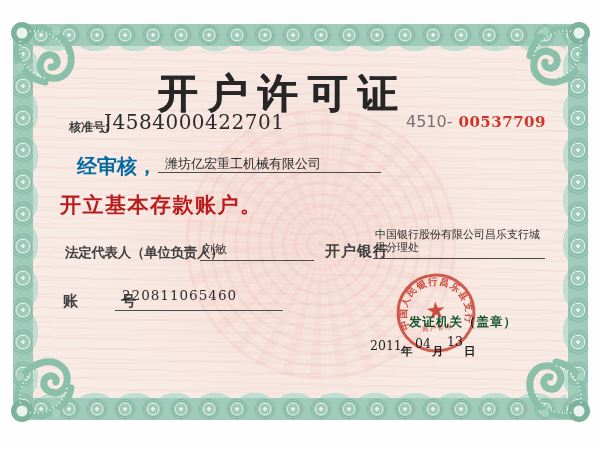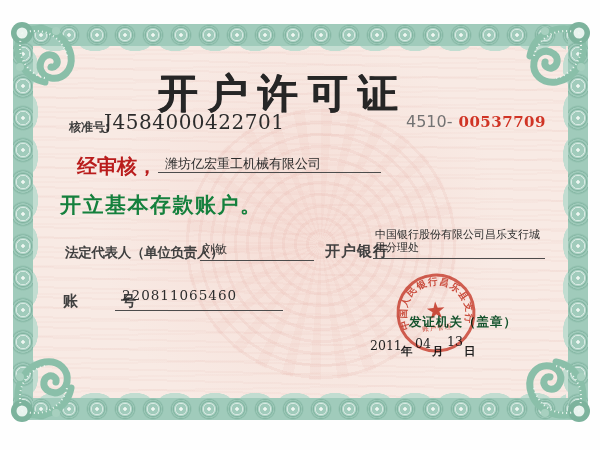--- a/index.html
+++ b/index.html
@@ -87,26 +87,26 @@
     font-family:"DejaVu Sans","Liberation Sans",sans-serif;
   }
   .lbl{font-weight:bold;color:#404040;}
   .serif{font-family:"DejaVu Serif","Liberation Serif",serif;color:#2c2c2c;}
   .approval-label{left:56px;top:95px;font-size:12px;}
   .approval-value{left:91px;top:86px;font-size:20px;letter-spacing:.5px;}
   .serial-row{left:393px;top:88px;display:flex;align-items:flex-start;gap:6px;}
   .serial-label{font-size:12px;padding-top:4px;letter-spacing:2px;}
   .serial-prefix{font-size:16px;color:#737373;}
   .serial-number{font-size:15px;font-weight:bold;color:#d03425;font-family:"DejaVu Serif","Liberation Serif",serif;padding-top:1px;letter-spacing:.5px;}
-  .t-shenhe{left:64px;top:129px;font-size:20px;font-weight:bold;color:#b91c1c;}
+  .t-shenhe{left:64px;top:129px;font-size:20px;font-weight:bold;color:#0369a1;}
   .company{left:152px;top:131px;font-size:13px;}
   .ul{height:1px;background:#4c4c4c;}
   .ul-company{left:145px;top:148px;width:223px;}
   .t-suffix{left:374px;top:130px;font-size:18.5px;font-weight:bold;color:#161616;}
-  .t-line2{left:47px;top:167px;font-size:21px;font-weight:bold;letter-spacing:1.5px;color:#15803d;}
+  .t-line2{left:47px;top:167px;font-size:21px;font-weight:bold;letter-spacing:1.5px;color:#b91c1c;}
   .legal-label{left:52px;top:220px;font-size:13.5px;letter-spacing:-.3px;}
   .legal-name{left:190px;top:217px;font-size:12px;}
   .ul-legal{left:187px;top:236px;width:114px;}
   .bank-label{left:312px;top:218px;font-size:15px;letter-spacing:1px;}
   .bank-name{left:362px;top:205px;width:172px;font-size:11px;line-height:12.5px;}
   .ul-bank{left:360px;top:234px;width:172px;}
   .account-label{left:50px;top:268px;font-size:15px;letter-spacing:14px;}
   .account-value{left:109px;top:263px;font-size:13.5px;letter-spacing:1px;}
   .ul-account{left:102px;top:286px;width:168px;}
   .issuer-label{left:362px;top:290px;font-size:12.5px;letter-spacing:1px;color:#14532d;margin-left:34px;}

